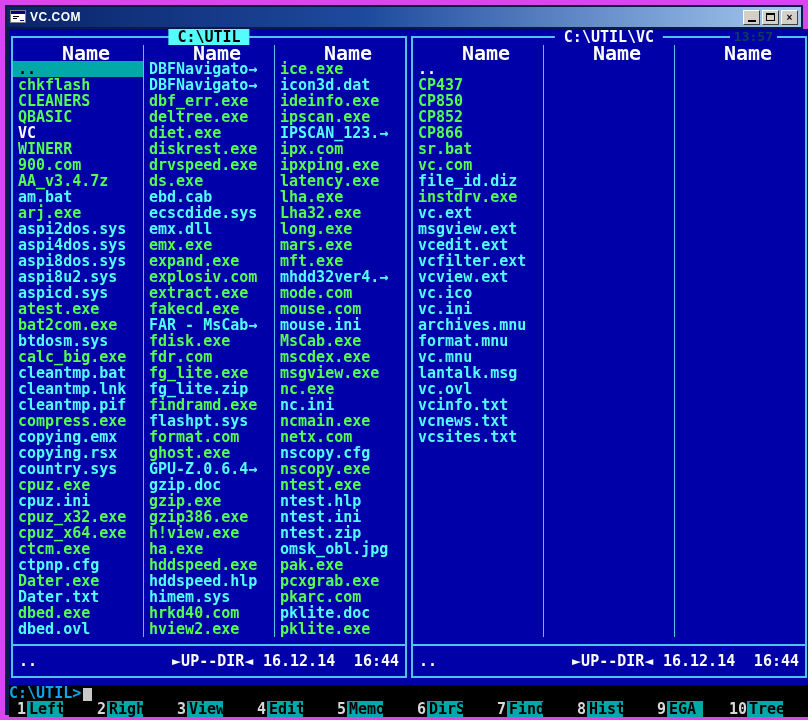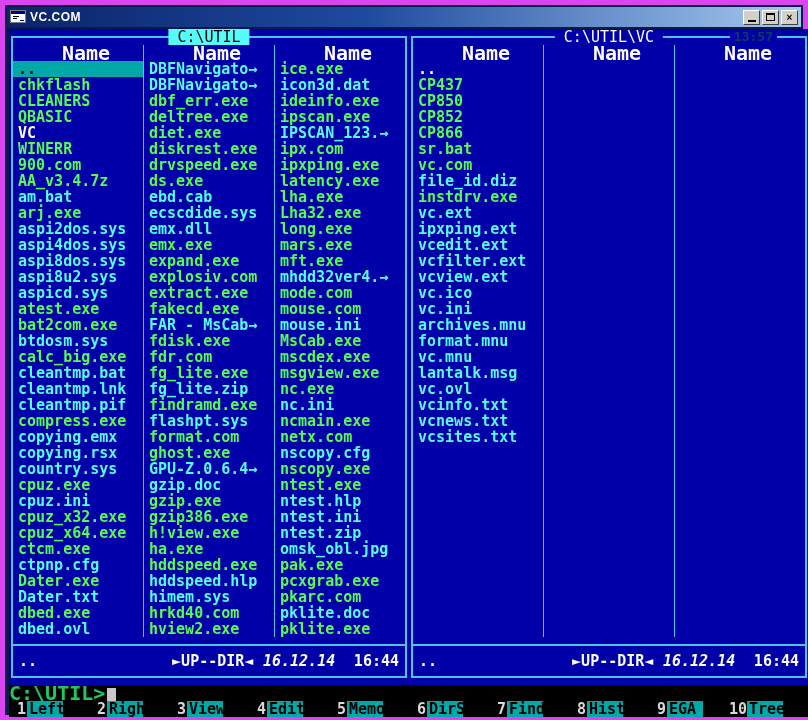--- a/index.html
+++ b/index.html
@@ -47,21 +47,21 @@
     background: var(--screen-blue, #0000A8);
   }
   .panel {
     position: relative;
     width: 396px; height: 642px; margin: 7px 2px 0;
     border: 2px solid var(--frame, #4FC4E8);
   }
   .panel-title {
     position: absolute; top: -9px; left: 50%; transform: translateX(-50%);
     height: 16px; line-height: 16px; padding: 0 9px;
-    font-size: 15px; font-weight: normal; white-space: pre; z-index: 2;
+    font-size: 15px; font-weight: bold; white-space: pre; z-index: 2;
   }
   .panel.active .panel-title   { background: var(--title-bg, #54FCFC); color: #000; }
   .panel.inactive .panel-title { background: var(--screen-blue, #0000A8); color: #FCFCFC; }
   .cols-hdr { display: flex; height: 16px; margin-top: 7px; }
   .cols-hdr .col {
     flex: 1; text-align: center;
     color: var(--hdr, #FCFCFC); font-size: 20px; font-weight: bold; line-height: 16px;
     border-right: 1px solid var(--frame, #4FC4E8);
     padding-left: 16px;
   }
@@ -81,32 +81,32 @@
   .hsep::after {
     content: ""; position: absolute; left: -2px; right: -2px; top: 7px; height: 2px;
     background: var(--frame, #4FC4E8);
   }
   .status {
     display: flex; height: 16px; line-height: 16px; padding: 0 6px;
     font-size: 15px; font-weight: bold; color: #FCFCFC; white-space: pre;
   }
   .s-name { width: 160px; }
   .s-size { width: 95px; }
-  .s-date { width: 95px; font-style: italic; }
+  .s-date { width: 95px; }
   .s-time { flex: 1; text-align: center; }
   .clock {
     position: absolute; top: 0; right: 32px; height: 16px; line-height: 16px;
     padding: 0 4px; z-index: 3;
     font-size: 13px; font-weight: bold;
     color: var(--clock, #0D3D57); background: var(--screen-blue, #0000A8);
   }
   
   .cmdline {
     height: 16px; background: #000; display: flex; align-items: flex-end;
-    color: #22c55e; font-size: 20px; font-weight: bold; line-height: 16px; white-space: pre;
+    color: #0ea5e9; font-size: 15px; font-weight: bold; line-height: 16px; white-space: pre;
   }
   .cursor { display: inline-block; width: 9px; height: 13px; background: #C8C8C8; margin-left: 2px; }
   .keybar { height: 16px; display: flex; background: #000; }
   .kslot { width: 80px; display: flex; cursor: default; }
   .knum {
     width: 18px; text-align: right; padding-right: 1px;
     color: #D8D8D8; font-size: 15px; font-weight: bold; line-height: 16px;
   }
   .kchip {
     width: 36px; background: var(--keybar, #00A8A8); color: #000;
@@ -297,21 +297,21 @@
               <div class="frow f-w">..</div>
               <div class="frow f-g">CP437</div>
               <div class="frow f-g">CP850</div>
               <div class="frow f-g">CP852</div>
               <div class="frow f-g">CP866</div>
               <div class="frow f-g">sr.bat</div>
               <div class="frow f-g">vc.com</div>
               <div class="frow f-c">file_id.diz</div>
               <div class="frow f-g">instdrv.exe</div>
               <div class="frow f-c">vc.ext</div>
-              <div class="frow f-c">ipxping.ext</div>
+              <div class="frow f-c">msgview.ext</div>
               <div class="frow f-c">vcedit.ext</div>
               <div class="frow f-c">vcfilter.ext</div>
               <div class="frow f-c">vcview.ext</div>
               <div class="frow f-c">vc.ico</div>
               <div class="frow f-c">vc.ini</div>
               <div class="frow f-c">archives.mnu</div>
               <div class="frow f-c">format.mnu</div>
               <div class="frow f-c">vc.mnu</div>
               <div class="frow f-c">lantalk.msg</div>
               <div class="frow f-c">vc.ovl</div>

